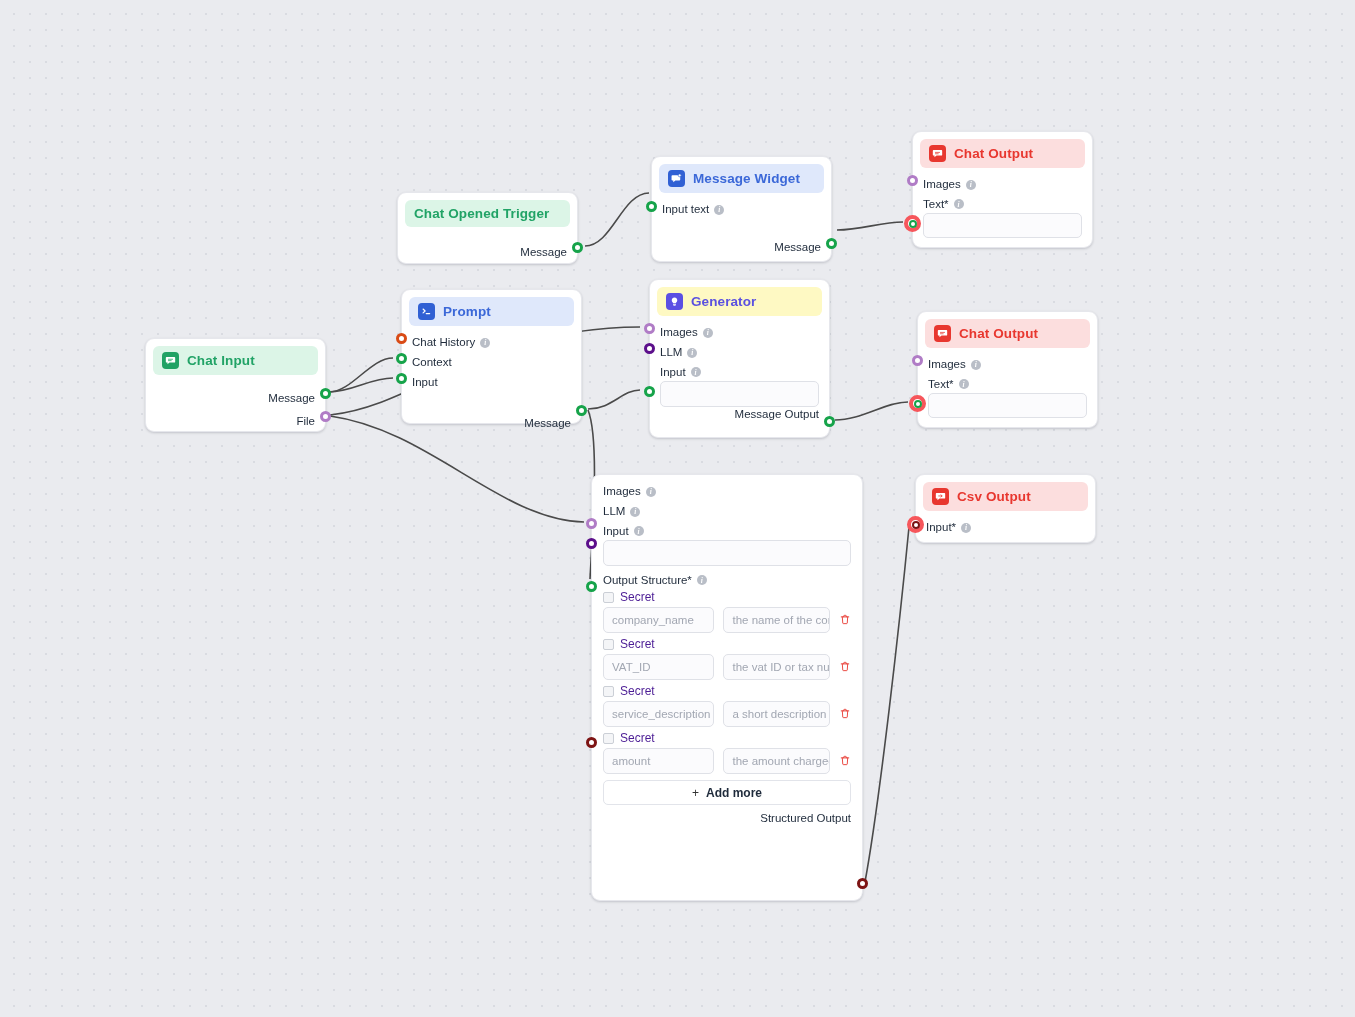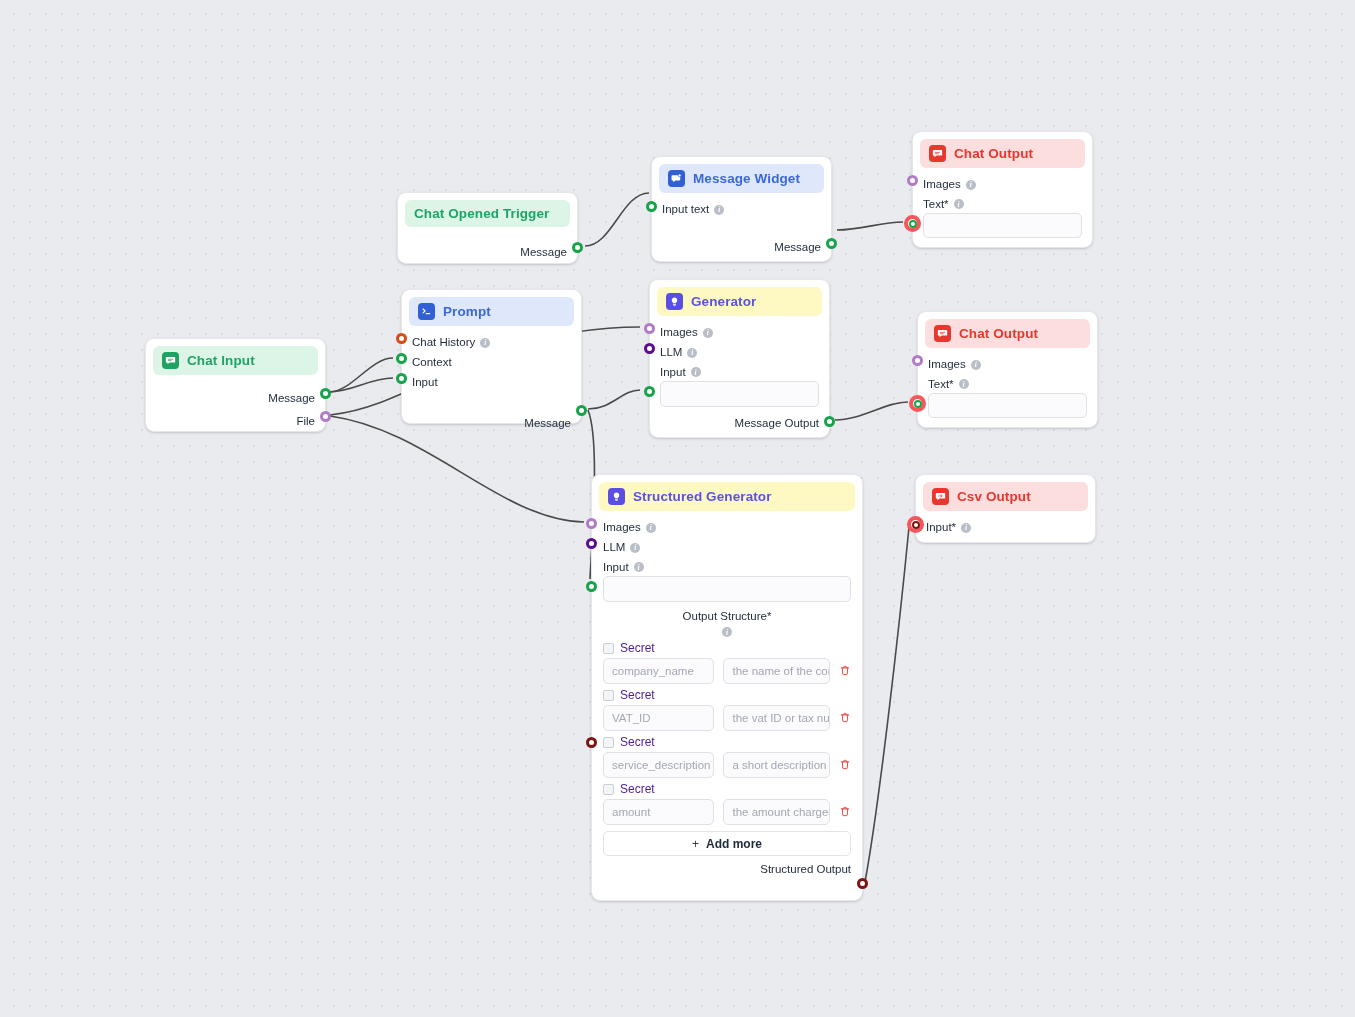--- a/index.html
+++ b/index.html
@@ -254,21 +254,21 @@
       </div>
       <div class="row" style="margin-top:5px;">
         <span class="ilabel">LLM</span>
         <span class="info">i</span>
       </div>
       <div class="fieldlabel">
         <span>Input</span>
         <span class="info">i</span>
       </div>
       <div class="tbox tall"></div>
-      <div class="row out" style="margin-top:9px;">
+      <div class="row out" style="">
         <span class="ilabel">Message Output</span>
       </div>
     </div>
     <div class="port purple" style="left:-6px;top:43px;"></div>
     <div class="port dpurple" style="left:-6px;top:63px;"></div>
     <div class="port green" style="left:-6px;top:106px;"></div>
     <div class="port green" style="right:-6px;top:136px;"></div>
   </div>
 
   <div class="node" style="left:917px;top:311px;width:179px;height:115px;">
@@ -292,45 +292,36 @@
       </div>
       <div class="tbox"></div>
     </div>
     <div class="port purple" style="left:-6px;top:43px;"></div>
     <div class="port reqred" style="left:-9px;top:83px;">
         <i></i>
       </div>
   </div>
 
   <div class="node" style="left:591px;top:474px;width:270px;height:425px;">
-    <div class="nhead purple">
-      <span class="hicon purple">
-        <svg width="11" height="11" viewBox="0 0 16 16">
-            <path d="M8 2.2c2.3 0 4 1.8 4 3.9 0 1.6-1 2.6-1.6 3.4-.3.4-.4.8-.4 1.2H6c0-.4-.1-.8-.4-1.2C5 8.7 4 7.7 4 6.1c0-2.1 1.7-3.9 4-3.9z" fill="#fff"></path>
-            <path d="M6.4 12.2h3.2M7 13.6h2" stroke="#fff" stroke-width="1.2" stroke-linecap="round"></path>
-          </svg>
-      </span>
-      <span>Structured Generator</span>
-    </div>
     <div class="nbody" style="padding-left:11px;padding-right:11px;">
       <div class="row">
         <span class="ilabel">Images</span>
         <span class="info">i</span>
       </div>
       <div class="row" style="margin-top:5px;">
         <span class="ilabel">LLM</span>
         <span class="info">i</span>
       </div>
       <div class="fieldlabel">
         <span>Input</span>
         <span class="info">i</span>
       </div>
       <div class="tbox tall"></div>
 
-      <div class="fieldlabel" style="margin-top:8px;flex-direction:column;">
+      <div class="fieldlabel" style="margin-top:8px;">
         <span>Output Structure*</span>
         <span class="info">i</span>
       </div>
 
       <div class="secret">
         <span class="cbox"></span>
         <span>Secret</span>
       </div>
       <div class="pairrow">
         <span class="pf k">company_name</span>

